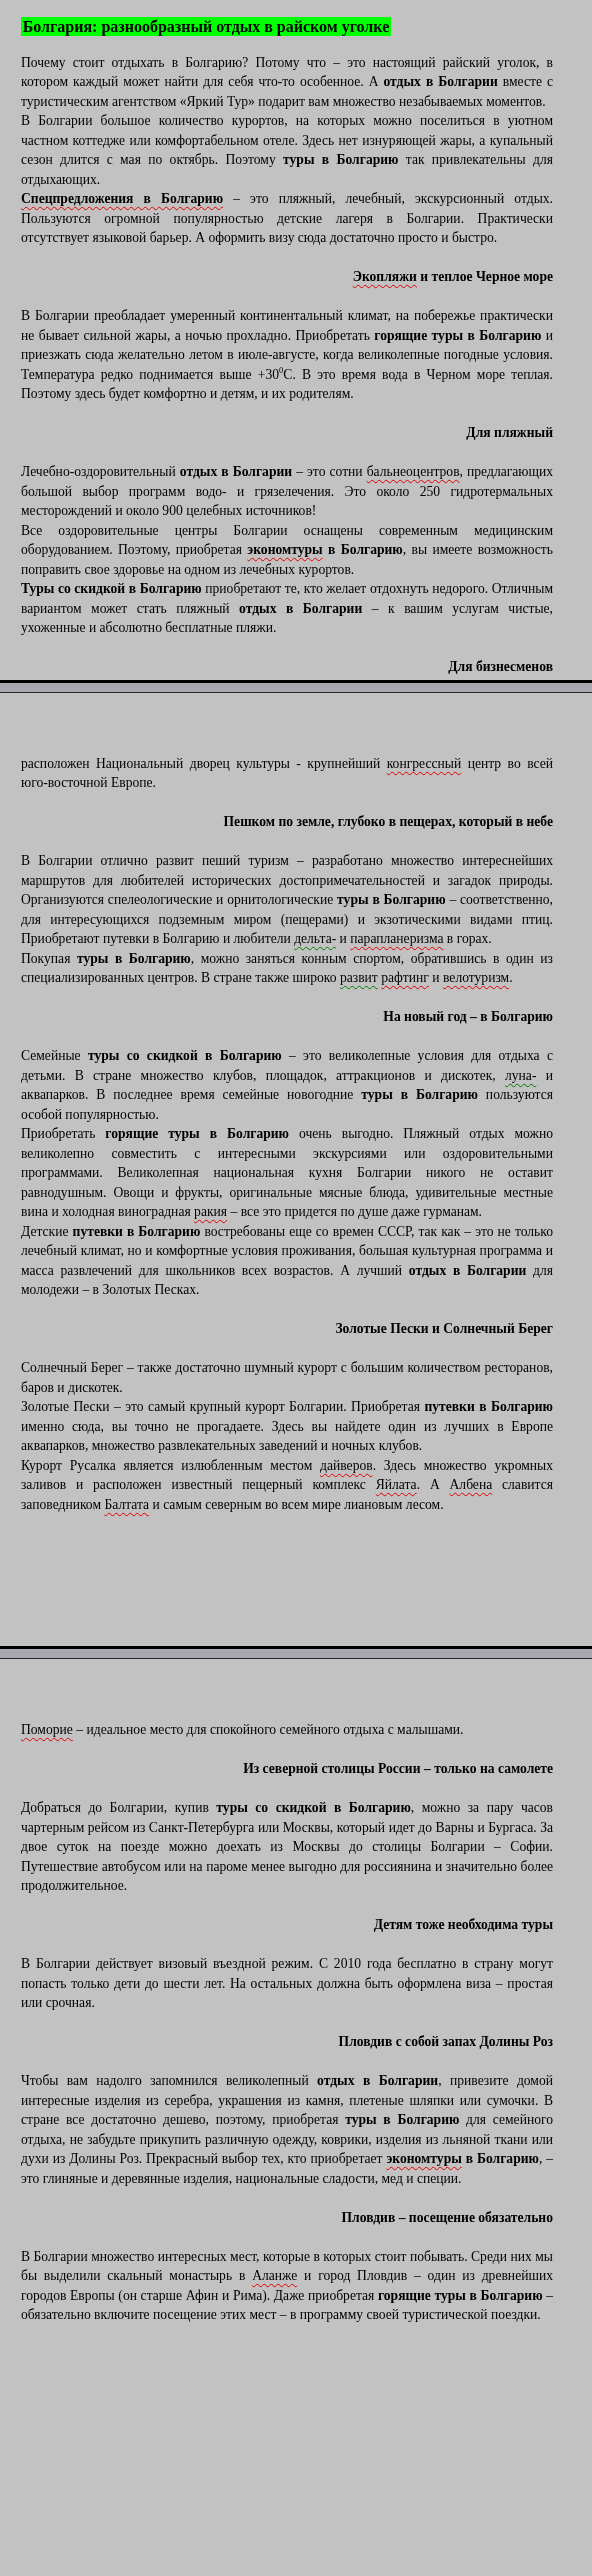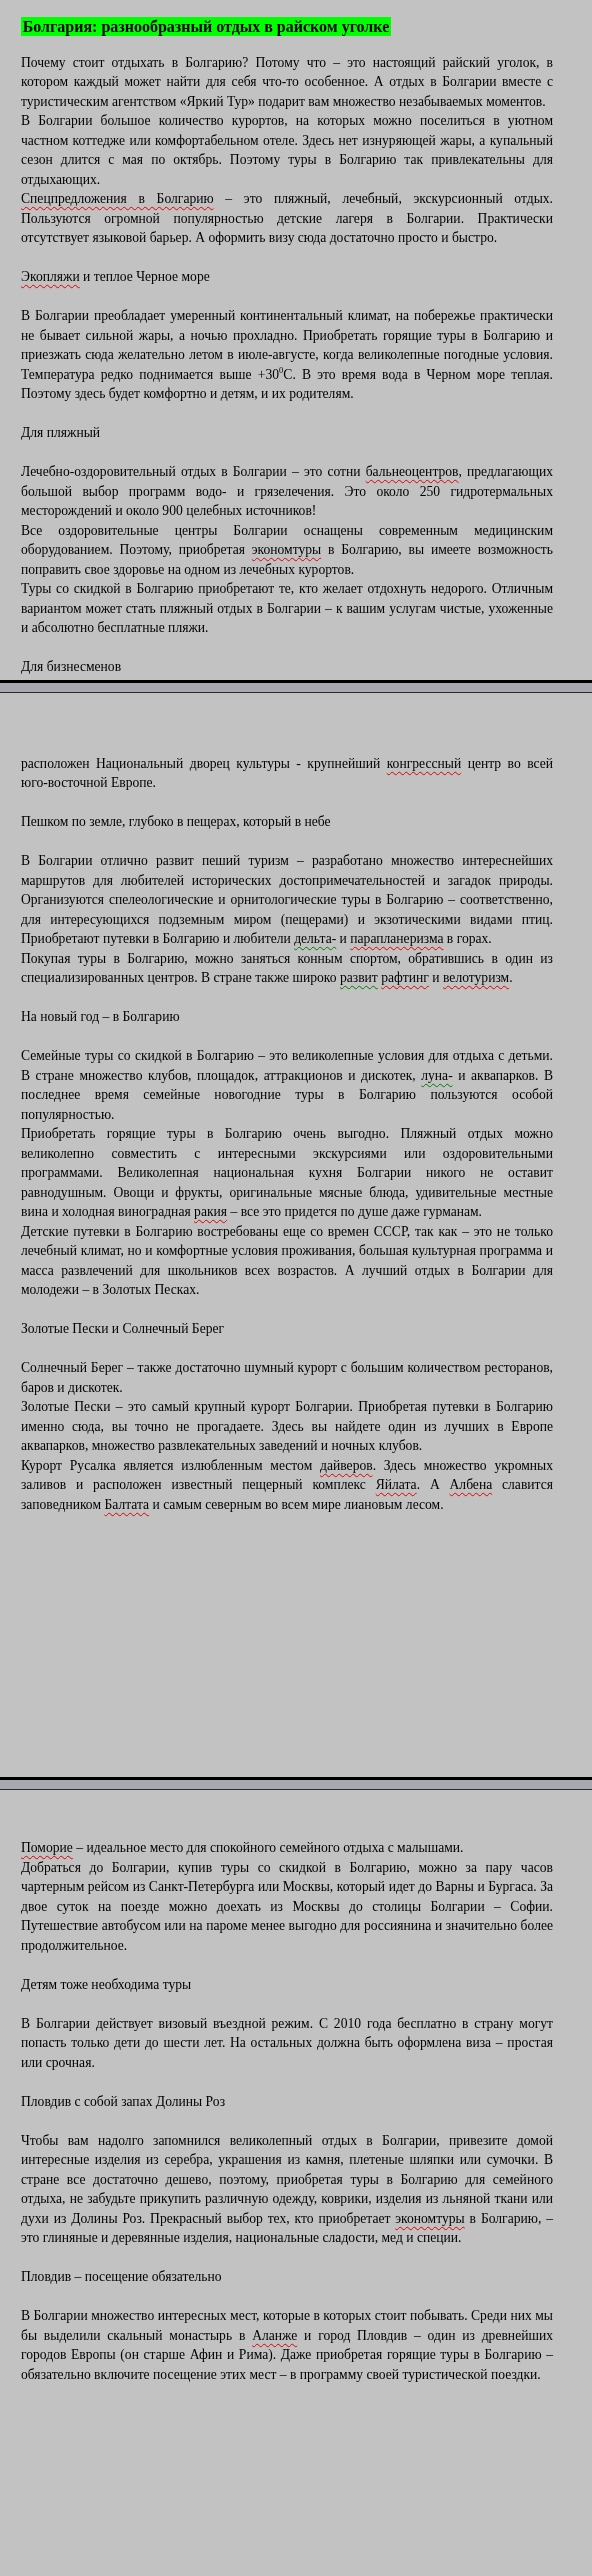--- a/index.html
+++ b/index.html
@@ -25,41 +25,41 @@
     line-height:19.5px;
     color:var(--ink);
   }
   .page{
     box-sizing:border-box;
     padding-left:21px;
     padding-right:40px;
     overflow:hidden;
   }
   .page-1{height:680px;padding-top:16px;}
-  .page-2{height:1084px;padding-top:61px;}
-  .page-3{height:696px;padding-top:49px;}
+  .page-2{height:953px;padding-top:61px;}
+  .page-3{height:696px;padding-top:62px;}
   .block{margin:0;}
   .paragraph{text-align:justify;}
   .heading{
-    font-weight:normal;
-    text-align:left;
+    font-weight:bold;
+    text-align:right;
     margin:19.5px 0;
   }
   .title{
     margin:0 0 15.3px 0;
     text-align:left;
   }
   .title .run{
     background:var(--hl);
     font-weight:bold;
     font-size:16px;
     line-height:21px;
     padding:0.8px 1.7px;
   }
-  .bold{font-weight:normal;}
+  .bold{font-weight:bold;}
   .sp-red{
     text-decoration:underline wavy var(--sp-red);
     text-decoration-thickness:0.8px;
     text-underline-offset:2.5px;
     text-decoration-skip-ink:none;
   }
   .sp-green{
     text-decoration:underline wavy var(--sp-green);
     text-decoration-thickness:0.8px;
     text-underline-offset:2.5px;
@@ -113,20 +113,21 @@
         <div class="block paragraph"><span class="run">Солнечный Берег –  также достаточно шумный курорт с большим количеством ресторанов, баров и дискотек.</span></div>
         <div class="block paragraph"><span class="run">Золотые Пески – это самый крупный курорт Болгарии. Приобретая </span><span class="run bold">путевки в Болгарию</span><span class="run"> именно сюда, вы точно не прогадаете. Здесь вы найдете один из лучших в Европе аквапарков, множество развлекательных заведений и ночных клубов.</span></div>
         <div class="block paragraph"><span class="run">Курорт Русалка является излюбленным местом </span><span class="run sp-red">дайверов</span><span class="run">. Здесь множество укромных заливов и расположен известный пещерный комплекс </span><span class="run sp-red">Яйлата</span><span class="run">. А </span><span class="run sp-red">Албена</span><span class="run"> славится заповедником </span><span class="run sp-red">Балтата</span><span class="run"> и самым северным во всем мире лиановым лесом.</span></div>
       </div>
       <div class="page-break">
         <div class="pb-black"></div>
         <div class="pb-band"></div>
       </div>
       <div class="page page-3">
         <div class="block paragraph"><span class="run sp-red">Поморие</span><span class="run"> – идеальное место для спокойного семейного отдыха с малышами.</span></div>
+        <div class="block heading"><span class="run">Из северной столицы России – только на самолете</span></div>
         <div class="block paragraph"><span class="run">Добраться до Болгарии, купив </span><span class="run bold">туры со скидкой в Болгарию</span><span class="run">,  можно за пару часов чартерным рейсом из Санкт-Петербурга или Москвы, который идет до Варны и Бургаса. За двое суток на поезде можно доехать из Москвы до столицы Болгарии – Софии. Путешествие автобусом или на пароме менее выгодно для россиянина и значительно более продолжительное.</span></div>
         <div class="block heading"><span class="run">Детям тоже необходима туры</span></div>
         <div class="block paragraph"><span class="run">В Болгарии действует визовый въездной режим. С 2010 года бесплатно в страну могут попасть только дети до шести лет. На остальных должна быть оформлена виза – простая или срочная.</span></div>
         <div class="block heading"><span class="run">Пловдив с собой запах Долины Роз</span></div>
         <div class="block paragraph"><span class="run">Чтобы вам надолго запомнился великолепный </span><span class="run bold">отдых в Болгарии</span><span class="run">, привезите домой интересные изделия из серебра, украшения из камня, плетеные шляпки или сумочки. В стране все достаточно дешево, поэтому, приобретая </span><span class="run bold">туры в Болгарию</span><span class="run"> для семейного отдыха, не забудьте прикупить различную одежду, коврики, изделия из льняной ткани или духи из Долины Роз. Прекрасный выбор тех, кто приобретает </span><span class="run bold sp-red">экономтуры</span><span class="run bold"> в Болгарию</span><span class="run">,  – это глиняные и деревянные изделия, национальные сладости, мед и специи.</span></div>
         <div class="block heading"><span class="run">Пловдив – посещение обязательно</span></div>
         <div class="block paragraph"><span class="run">В Болгарии множество интересных мест, которые в которых стоит побывать. Среди них мы бы выделили скальный монастырь в </span><span class="run sp-red">Аланже</span><span class="run"> и город Пловдив – один из древнейших городов Европы (он старше Афин и Рима). Даже приобретая </span><span class="run bold">горящие туры в Болгарию</span><span class="run"> – обязательно включите посещение этих мест –  в программу своей туристической поездки.</span></div>
       </div>
     </div>
 </div>

